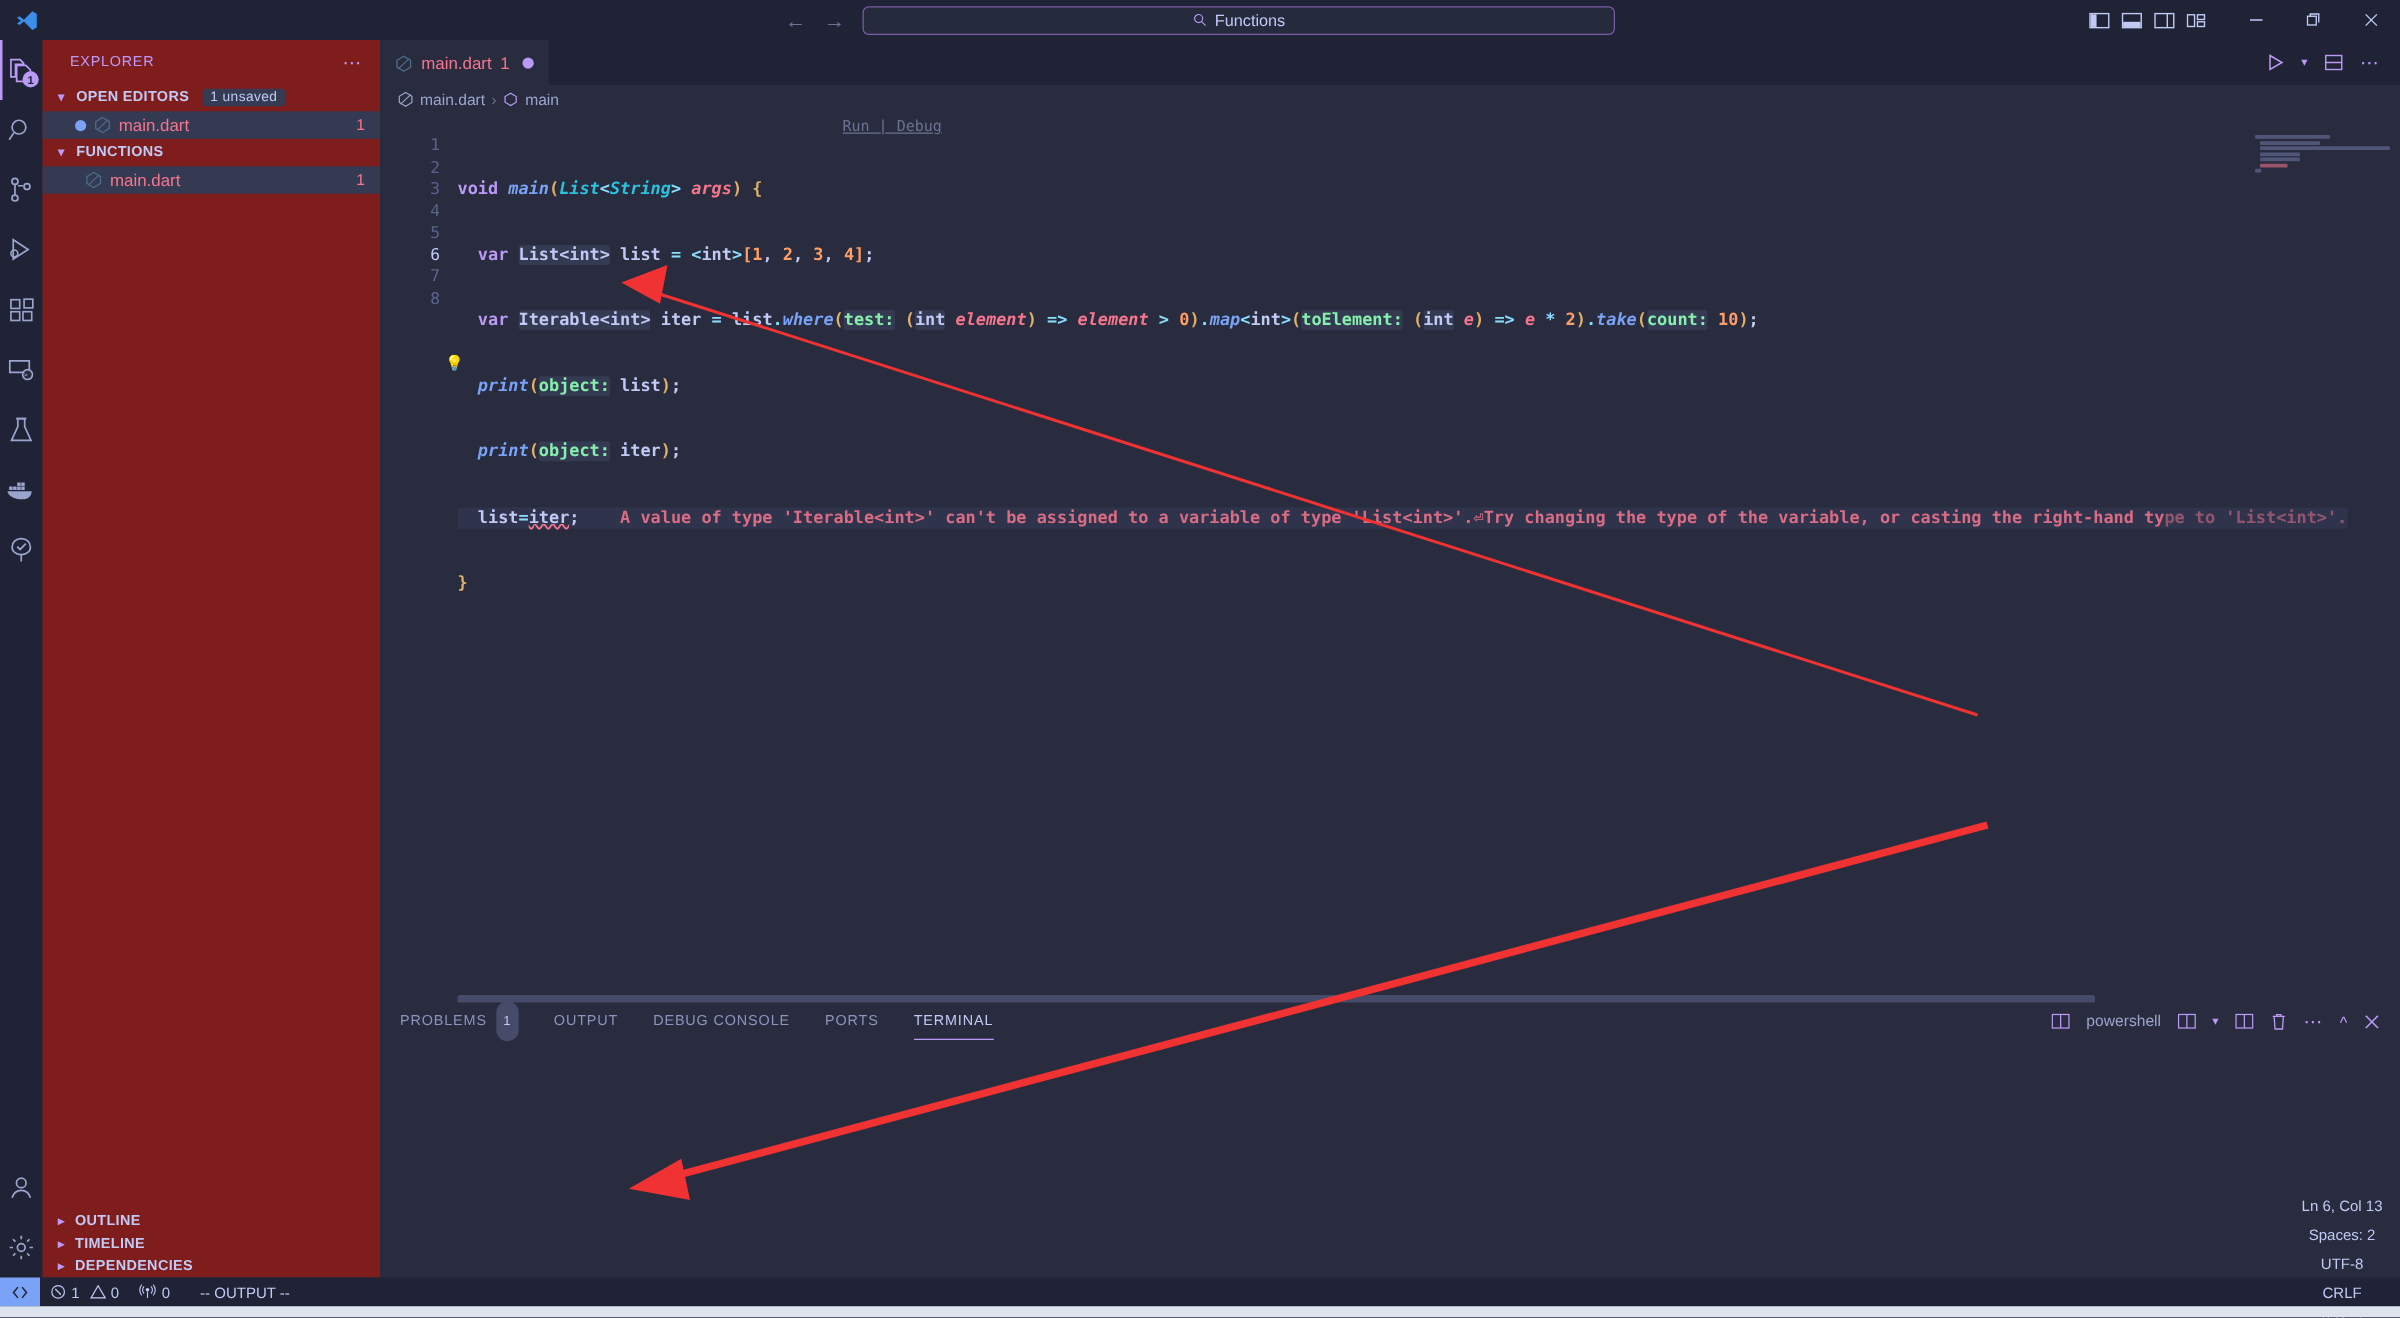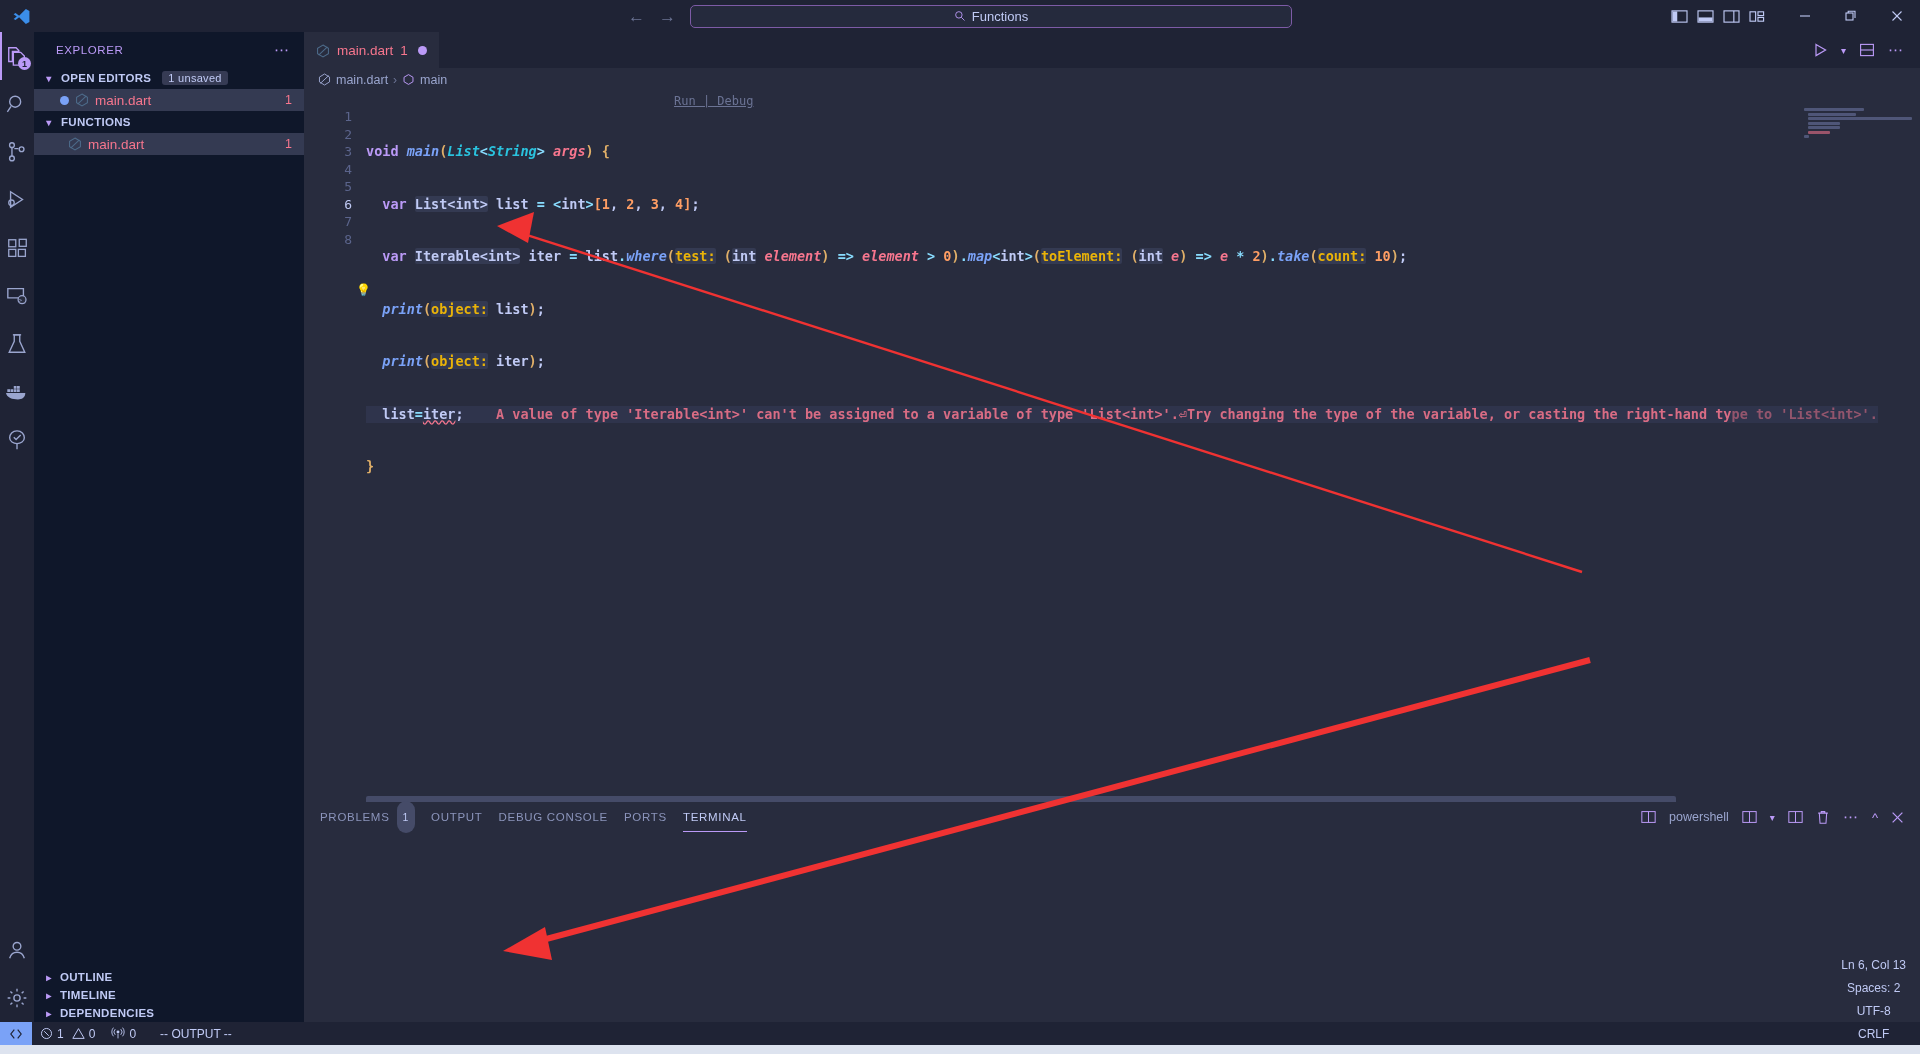--- a/index.html
+++ b/index.html
@@ -55,21 +55,21 @@
   .act-bottom { margin-top:auto; display:flex; flex-direction:column; }
   .badge-act {
     position:absolute; right:3px; bottom:10px; background:#bb9af7; color:#1f2335;
     font-size:9px; border-radius:50%; width:13px; height:13px;
     display:flex; align-items:center; justify-content:center; font-weight:bold;
   }
 
   
   .sidebar {
     position:absolute; left:34px; top:32px; width:270px; height:990px;
-    background:#0f172a;
+    background:#7f1d1d;
   }
   .sb-title {
     height:35px; display:flex; align-items:center; justify-content:space-between;
     padding:0 14px 0 22px; font-size:11.5px; letter-spacing:.6px; color:#bb9af7;
   }
   .sb-dots { color:#bb9af7; font-size:15px; letter-spacing:1px; }
   .sb-sec {
     height:22px; display:flex; align-items:center; gap:5px; padding-left:8px;
     font-size:11.5px; font-weight:bold; color:#c0caf5; letter-spacing:.3px;
   }
@@ -137,27 +137,27 @@
   
   .k   { color:#bb9af7; }           
   .ty  { color:#2ac3de; }           
   .fn  { color:#7aa2f7; font-style:italic; }
   .id  { color:#c0caf5; }
   .num { color:#ff9e64; }
   .pun { color:#89ddff; }
   .par { color:#e0af68; }
   .op  { color:#89ddff; }
   .prm { color:#f7768e; font-style:italic; }
-  .lbl { color:#eab308; }
+  .lbl { color:#86efac; }
   .hlbox { background:#343a52; border-radius:2px; }
   .ital { font-style:italic; }
 
   
   .panel { position:absolute; left:304px; top:802px; width:1616px; height:220px; background:#282c3e; }
-  .panel-tabs { height:30px; display:flex; align-items:center; padding-left:16px; gap:16px; }
+  .panel-tabs { height:30px; display:flex; align-items:center; padding-left:16px; gap:28px; }
   .ptab { font-size:11.5px; letter-spacing:.7px; color:#8b94bb; display:flex; align-items:center; gap:7px;
     height:30px; line-height:30px; }
   .ptab.active { color:#c0caf5; box-shadow: inset 0 -1px 0 0 #bb9af7; }
   .pcount { background:#454b68; color:#c0caf5; font-size:10.5px; border-radius:9px; padding:1px 6px; }
   .panel-actions { margin-left:auto; display:flex; align-items:center; gap:13px; padding-right:16px; }
   .shellname { font-size:12.5px; color:#9aa5ce; }
   .term {
     position:absolute; left:0; top:30px; right:0; bottom:0; padding:10px 0 0 18px;
     font-family:"DejaVu Sans Mono", monospace; font-size:13.5px; line-height:18px;
     color:#c0caf5; white-space:pre;

